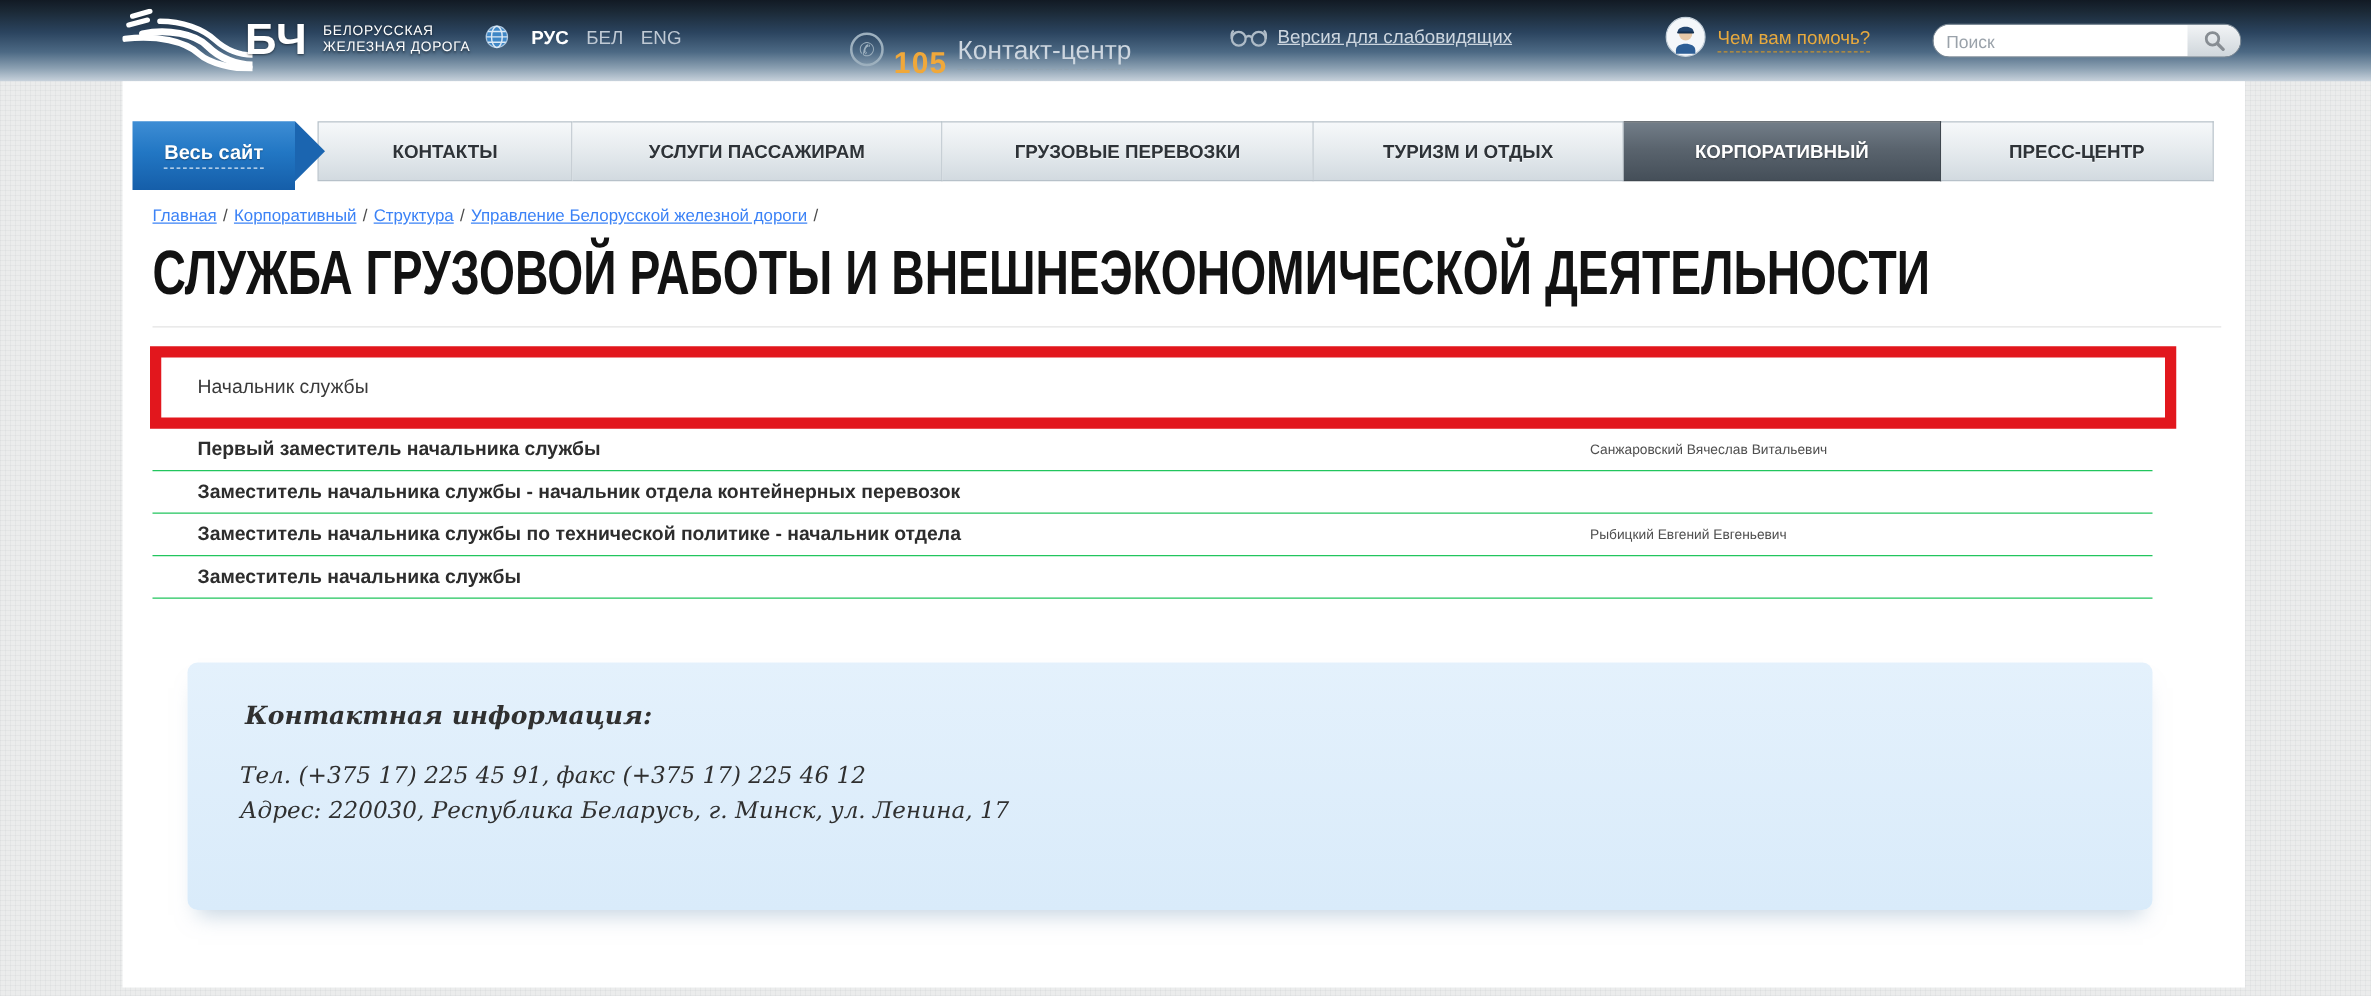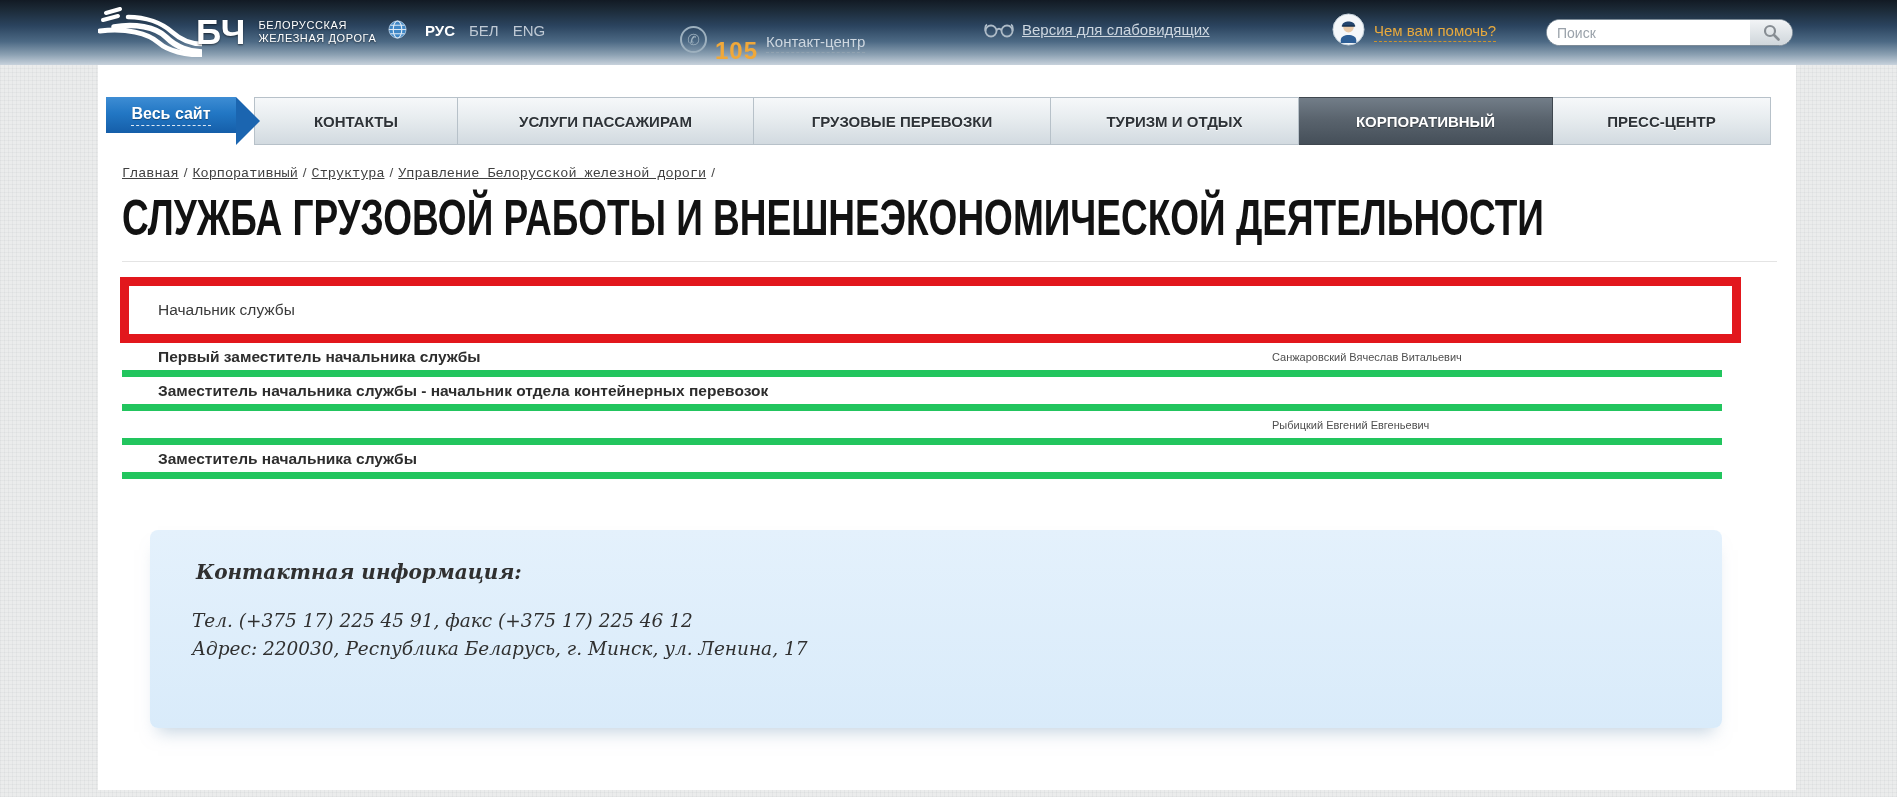--- a/index.html
+++ b/index.html
@@ -26,21 +26,21 @@
 
   .langs { position:absolute; left:388px; top:20px; display:flex; align-items:flex-end; gap:14px; }
   .globe { width:19px; height:19px; margin-right:4px; }
   .lang { font-size:15px; color:#bfc9d4; text-decoration:none; cursor:pointer; }
   .lang.active { color:#ffffff; font-weight:bold; }
 
   .contact-center { position:absolute; left:680px; top:14px; display:flex; align-items:center; }
   .phone-badge { width:27px; height:27px; border:2px solid #9db0be; border-radius:50%; color:#9db0be;
     display:flex; align-items:center; justify-content:center; font-size:15px; margin-right:8px; }
   .cc-number { color:#f0a83a; font-weight:bold; font-size:24px; margin-right:8px; letter-spacing:1px;margin-top:23px; }
-  .cc-label { color:#cdd6df; font-size:15px; text-decoration:none; border-bottom:1px dashed #91a2b0; padding-bottom:2px; cursor:pointer; margin-top:6px;text-align:right;}
+  .cc-label { color:#cdd6df; font-size:21px; text-decoration:none; border-bottom:1px dashed #91a2b0; padding-bottom:2px; cursor:pointer; margin-top:6px;text-align:right;}
 
   .accessibility { position:absolute; left:984px; top:21px; display:flex; align-items:center; }
   .glasses { width:30px; height:16px; margin-right:8px; }
   .acc-label { color:#cdd6df; font-size:15px; text-decoration:underline; cursor:pointer; }
 
   .help { position:absolute; left:1332px; top:13px; display:flex; align-items:center; }
   .avatar { width:33px; height:33px; margin-right:9px; }
   .help-label { color:#e9aa3d; font-size:15px; text-decoration:none; border-bottom:1px dashed #c9922f; padding-bottom:2px; cursor:pointer; margin-top:4px;}
 
   .search { position:absolute; left:1546px; top:19px; width:247px; height:27px; display:flex;
@@ -54,46 +54,46 @@
   
   .content { position:absolute; left:98px; top:65px; width:1698px; height:725px; background:#ffffff; }
 
   
   .tabs { position:absolute; left:8px; top:32px; height:48px; display:flex; }
   .tab { height:48px; display:flex; align-items:center; justify-content:center;
     font-size:15px; font-weight:bold; color:#2e3338; cursor:pointer;
     background:linear-gradient(180deg,#f6f8fa 0%,#e7ecef 45%,#d2dae0 100%);
     border:1px solid #b7c1c9; border-left:none; text-shadow:0 1px 0 rgba(255,255,255,.8); }
   .tab.first-gray { border-left:1px solid #b7c1c9; }
-  .tab-allsite { position:relative; width:130px; height:36px; margin-right:18px;
+  .tab-allsite { position:relative; width:130px; height:55px; margin-right:18px;
     background:linear-gradient(180deg,#3e8dd4 0%,#2277c4 45%,#155ea9 100%);
     display:flex; align-items:center; justify-content:center; cursor:pointer; }
   .tab-allsite .lbl { color:#fff; font-weight:bold; font-size:16px;
     border-bottom:1px dashed rgba(255,255,255,.85); padding-bottom:2px; text-shadow:0 1px 1px rgba(0,0,0,.35); }
   .tab-allsite::after { content:""; position:absolute; right:-24px; top:0;
     border-top:24px solid transparent; border-bottom:24px solid transparent; border-left:24px solid #1b65b0; z-index:2; }
   .tab.active-dark { background:linear-gradient(180deg,#727d88 0%,#5a646e 45%,#454f59 100%);
     color:#ffffff; text-shadow:0 1px 1px rgba(0,0,0,.45); border-color:#3f474f; }
   .w-contacts{width:204px;} .w-passenger{width:296px;} .w-freight{width:297px;}
   .w-tourism{width:248px;} .w-corporate{width:254px;} .w-press{width:218px;}
 
   
   .breadcrumb { position:absolute; left:24px; top:100px; font-size:13.5px; color:#4a4a4a; }
-  .breadcrumb a { color:#404040; text-decoration:underline; cursor:pointer;font-family:Liberation Mono, monospace; }
+  .breadcrumb a { color:#3b82f6; text-decoration:underline; cursor:pointer; }
   .breadcrumb .sep { text-decoration:none; margin:0 5px; }
 
   
   .page-title { position:absolute; left:24px; top:124px; font-size:50px; font-weight:bold; color:#121212;
     white-space:nowrap; letter-spacing:0px; transform:scaleX(0.74); transform-origin:left center;
     font-family:"Liberation Sans", sans-serif; }
   .title-hr { position:absolute; left:24px; top:196px; width:1655px; height:1px; background:#e4e4e4; }
 
   
   .staff-table { position:absolute; left:24px; top:212px; width:1600px; }
-  .staff-row { position:relative; height:34px; border-bottom:7px solid #22c55e;
+  .staff-row { position:relative; height:34px; border-bottom:1px solid #22c55e;
     display:flex; align-items:center; padding-left:36px; cursor:pointer; }
   .staff-row .pos { font-size:15.5px; font-weight:bold; color:#2d2d2d; }
   .staff-row .person { position:absolute; left:1150px; font-size:11px; font-weight:normal; color:#4f4f4f; }
   .staff-row.highlighted { height:66px; border-bottom:none; margin-left:-2px; width:1621px;
     border:9px solid #e2171d; padding-left:29px; }
   .staff-row.highlighted .pos { font-weight:normal; color:#3a3a3a;text-align:center; }
 
   
   .info-box { position:absolute; left:52px; top:465px; width:1572px; height:198px;
     background:linear-gradient(180deg,#e4f1fc 0%,#d9ebfa 100%);
@@ -203,20 +203,21 @@
     </div>
     <div class="staff-row">
       <span class="pos">Первый заместитель начальника службы</span>
       <span class="person">Санжаровский Вячеслав Витальевич</span>
     </div>
     <div class="staff-row">
       <span class="pos">Заместитель начальника службы - начальник отдела контейнерных перевозок</span>
       <span class="person"></span>
     </div>
     <div class="staff-row">
+      <span class="pos">Заместитель начальника службы по технической политике - начальник отдела</span>
       <span class="person">Рыбицкий Евгений Евгеньевич</span>
     </div>
     <div class="staff-row">
       <span class="pos">Заместитель начальника службы</span>
       <span class="person"></span>
     </div>
   </div>
 
   <div class="info-box">
     <div class="info-title">Контактная информация:</div>

